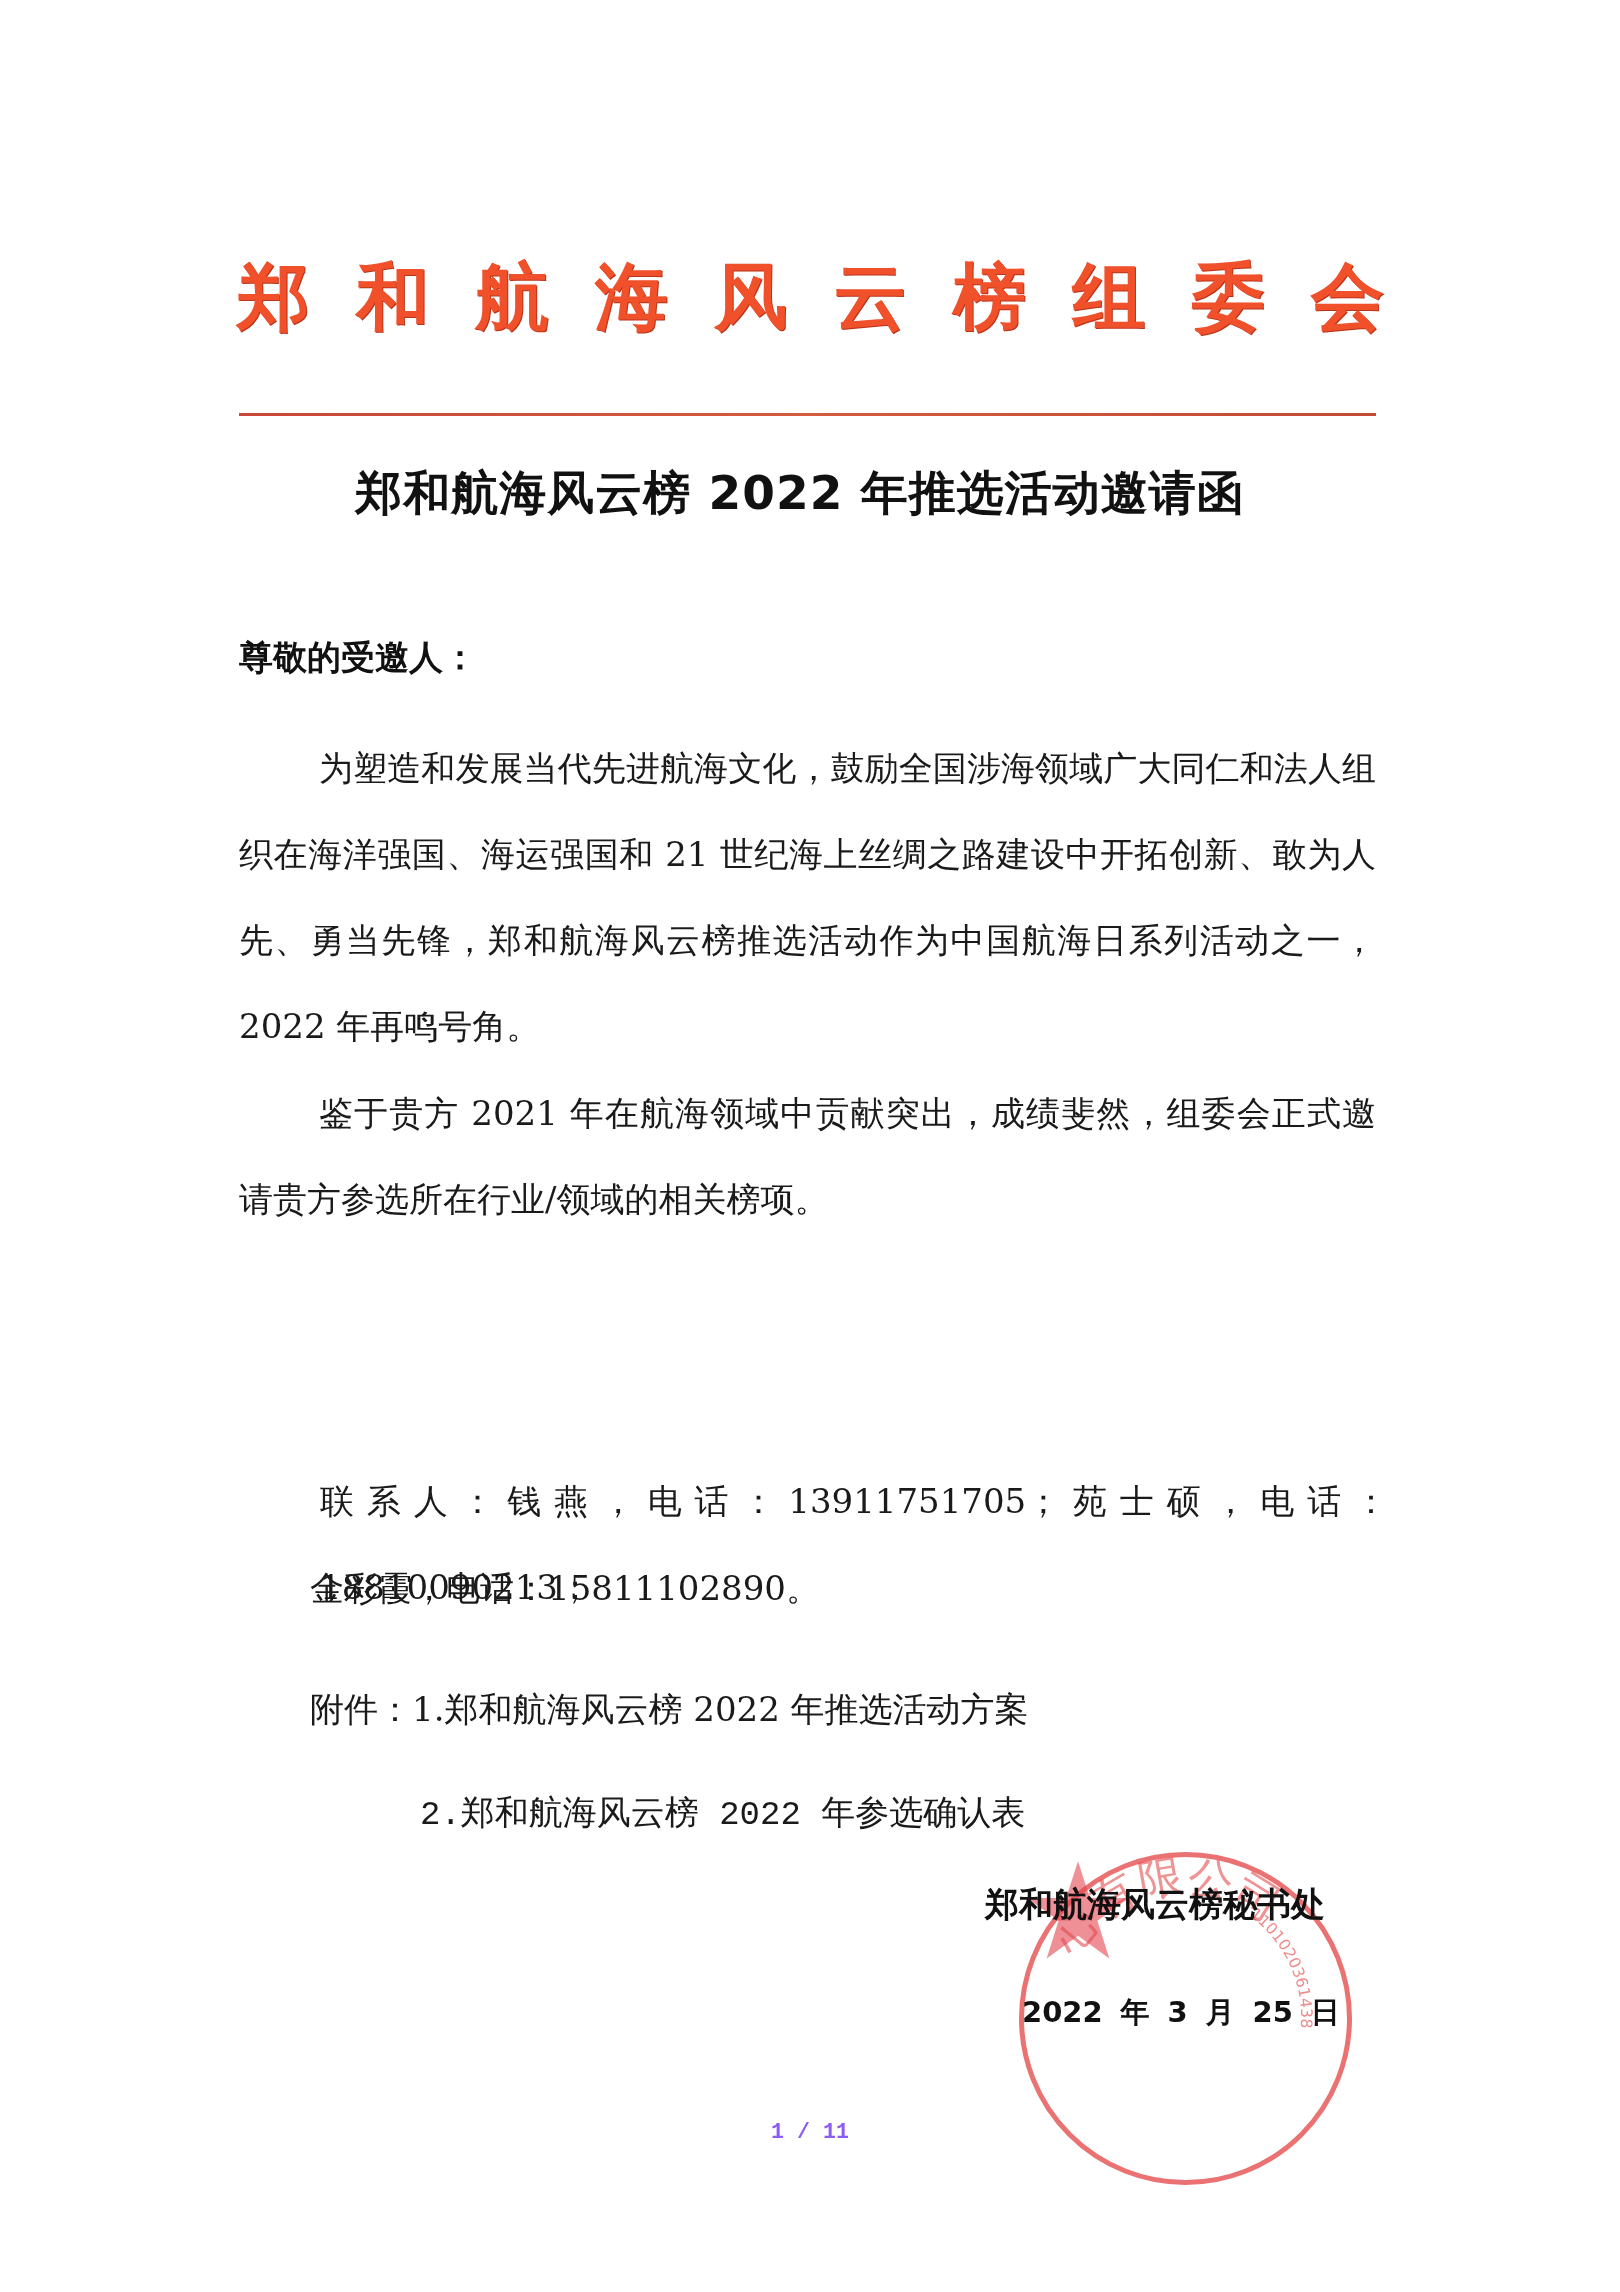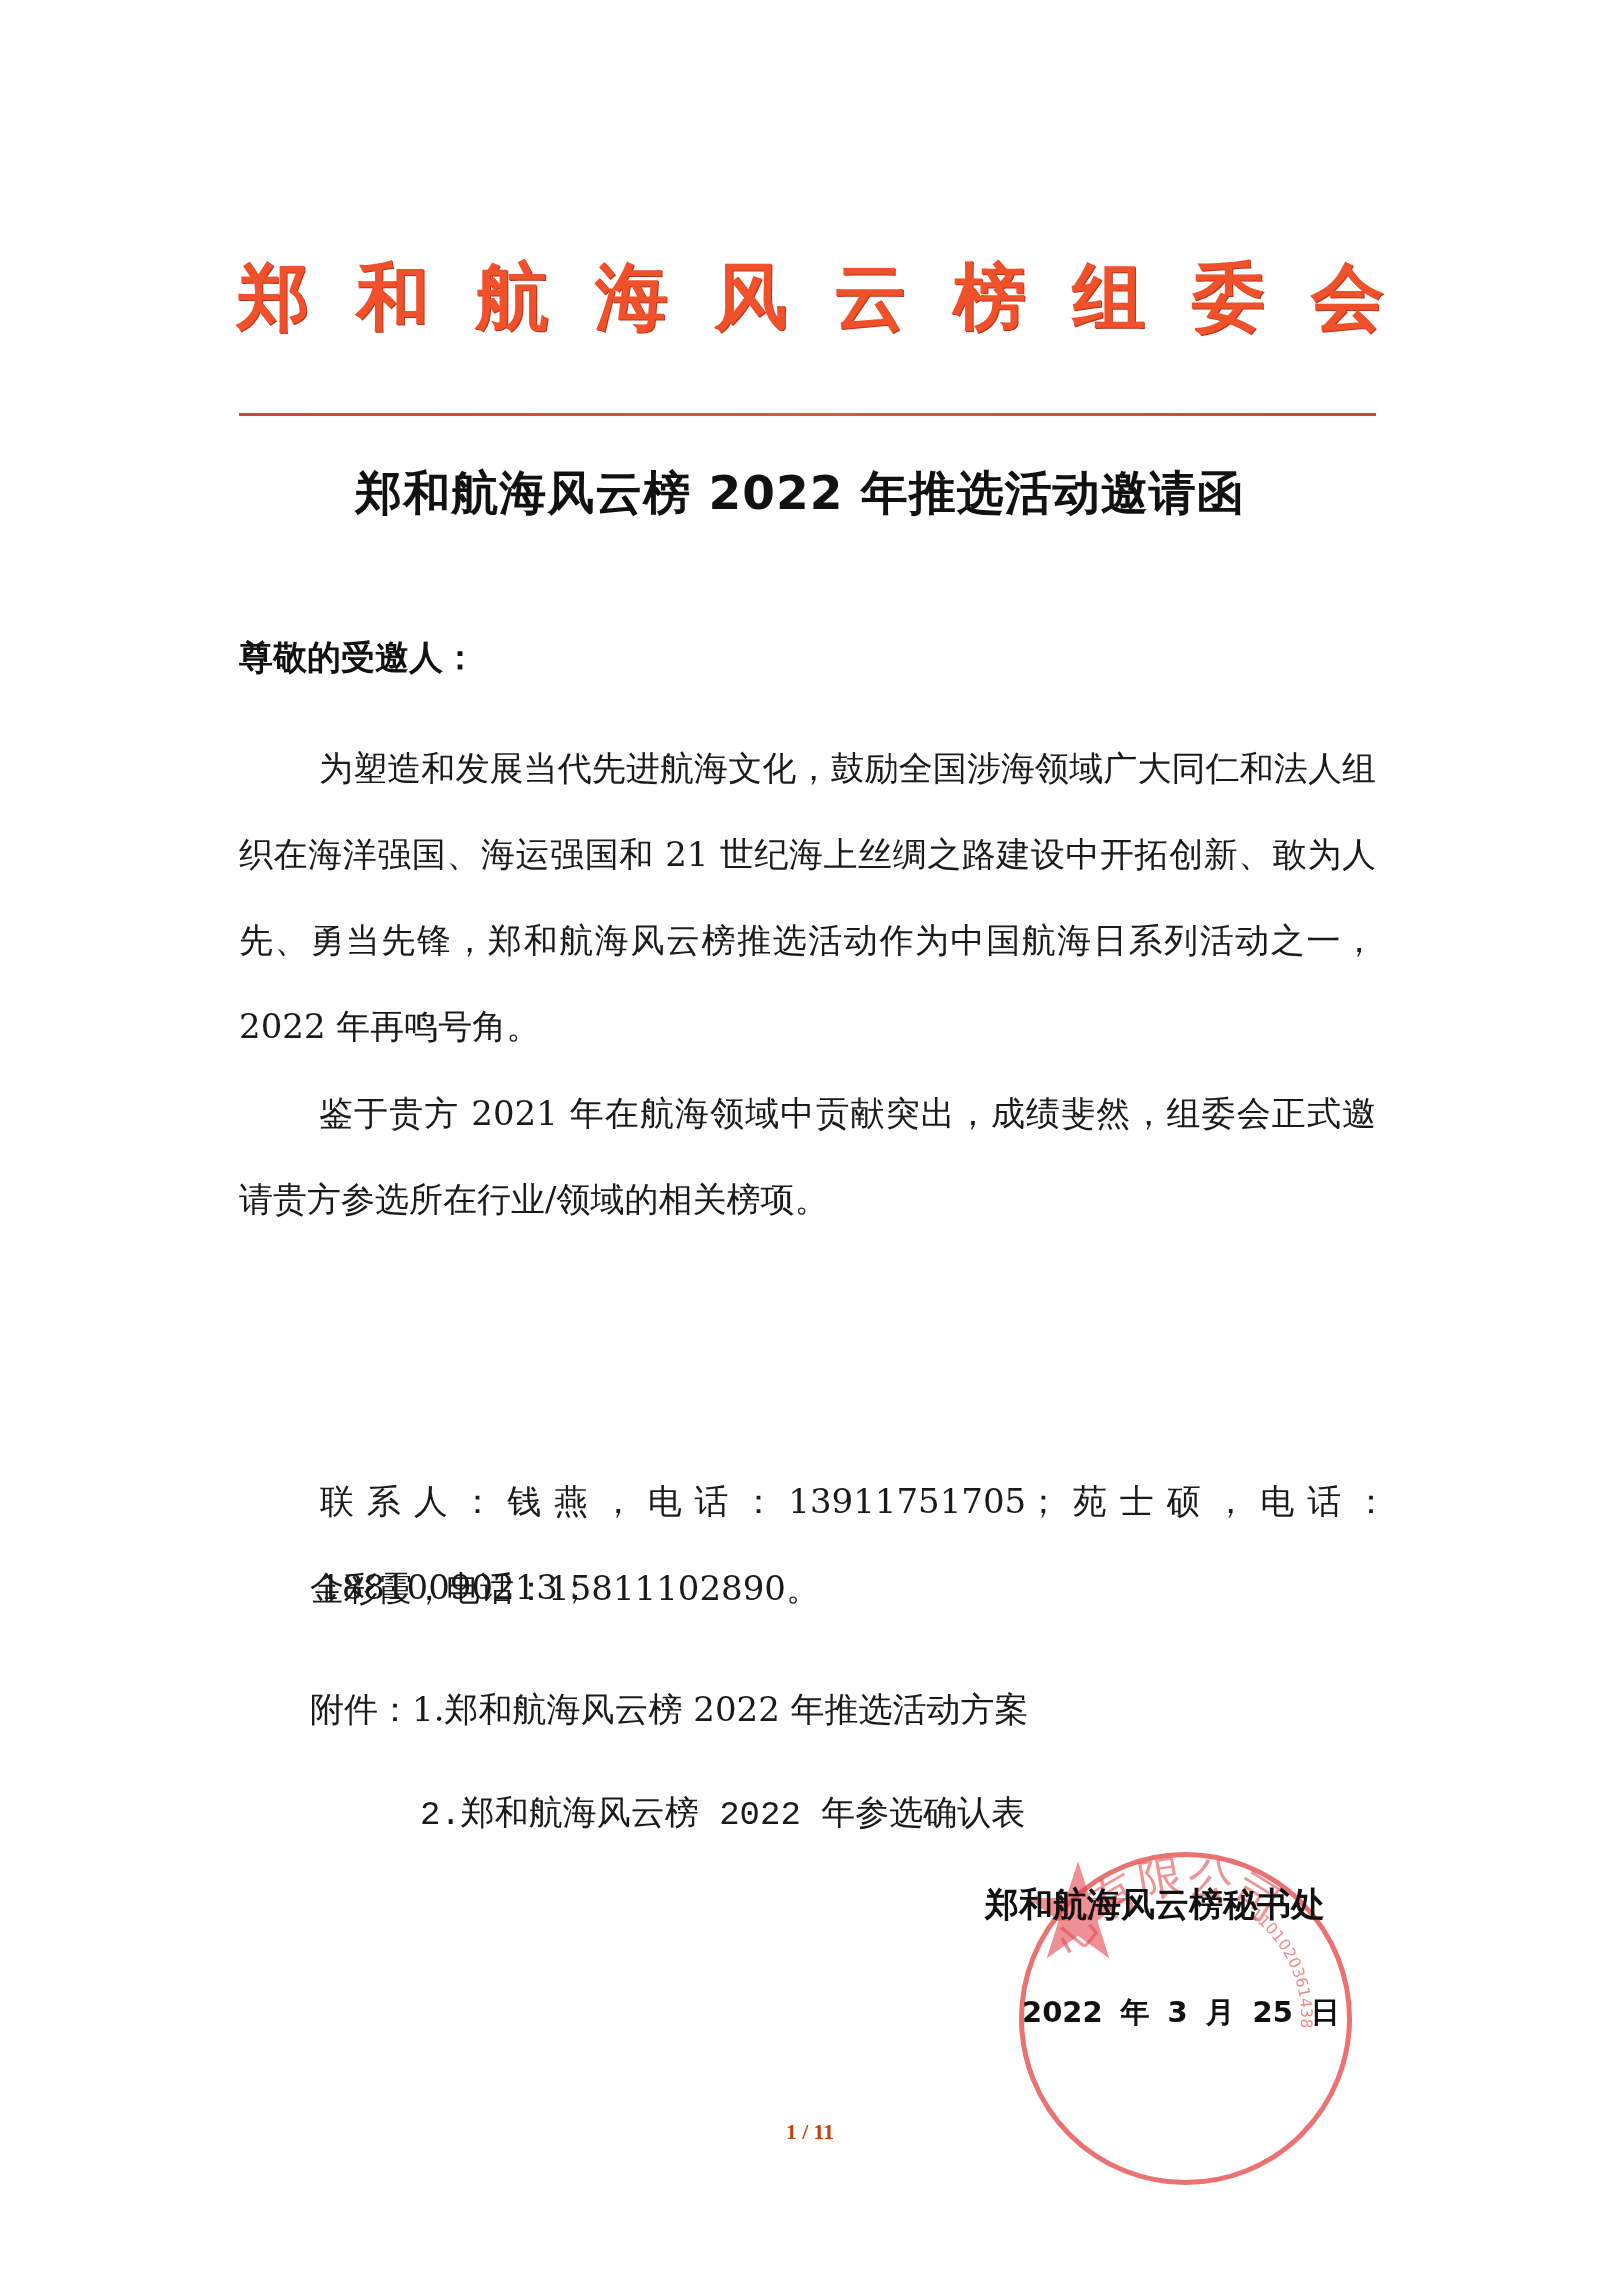--- a/index.html
+++ b/index.html
@@ -45,22 +45,22 @@
     font-family: "DejaVu Sans", "Liberation Sans", sans-serif; font-weight: bold;
     font-size: 29px; color: #111; z-index: 3; word-spacing: 7.8px; }
 
   .stamp { position: absolute; left: 1019px; top: 1852px; width: 333px; height: 333px;
     border: 5.9px solid rgba(226, 60, 60, 0.72); border-radius: 50%;
     box-sizing: border-box; z-index: 2; }
   .stamp svg { position: absolute; inset: 0; }
   .stamp-star { position: absolute; left: 108px; top: 116px; width: 108px; height: 108px; }
 
   .page-number { position: absolute; top: 2120px; left: 0; width: 1620px; text-align: center;
-    font-family: Liberation Serif, serif; font-weight: bold;
-    font-size: 21.6px; color: #c2410c; }
+    font-family: Liberation Mono, monospace; font-weight: bold;
+    font-size: 21.6px; color: #8b5cf6; }
 </style>
 </head>
 <body>
 
 <div class="page">
 
   <div class="org-header">
     <span>郑</span>
     <span>和</span>
     <span>航</span>

